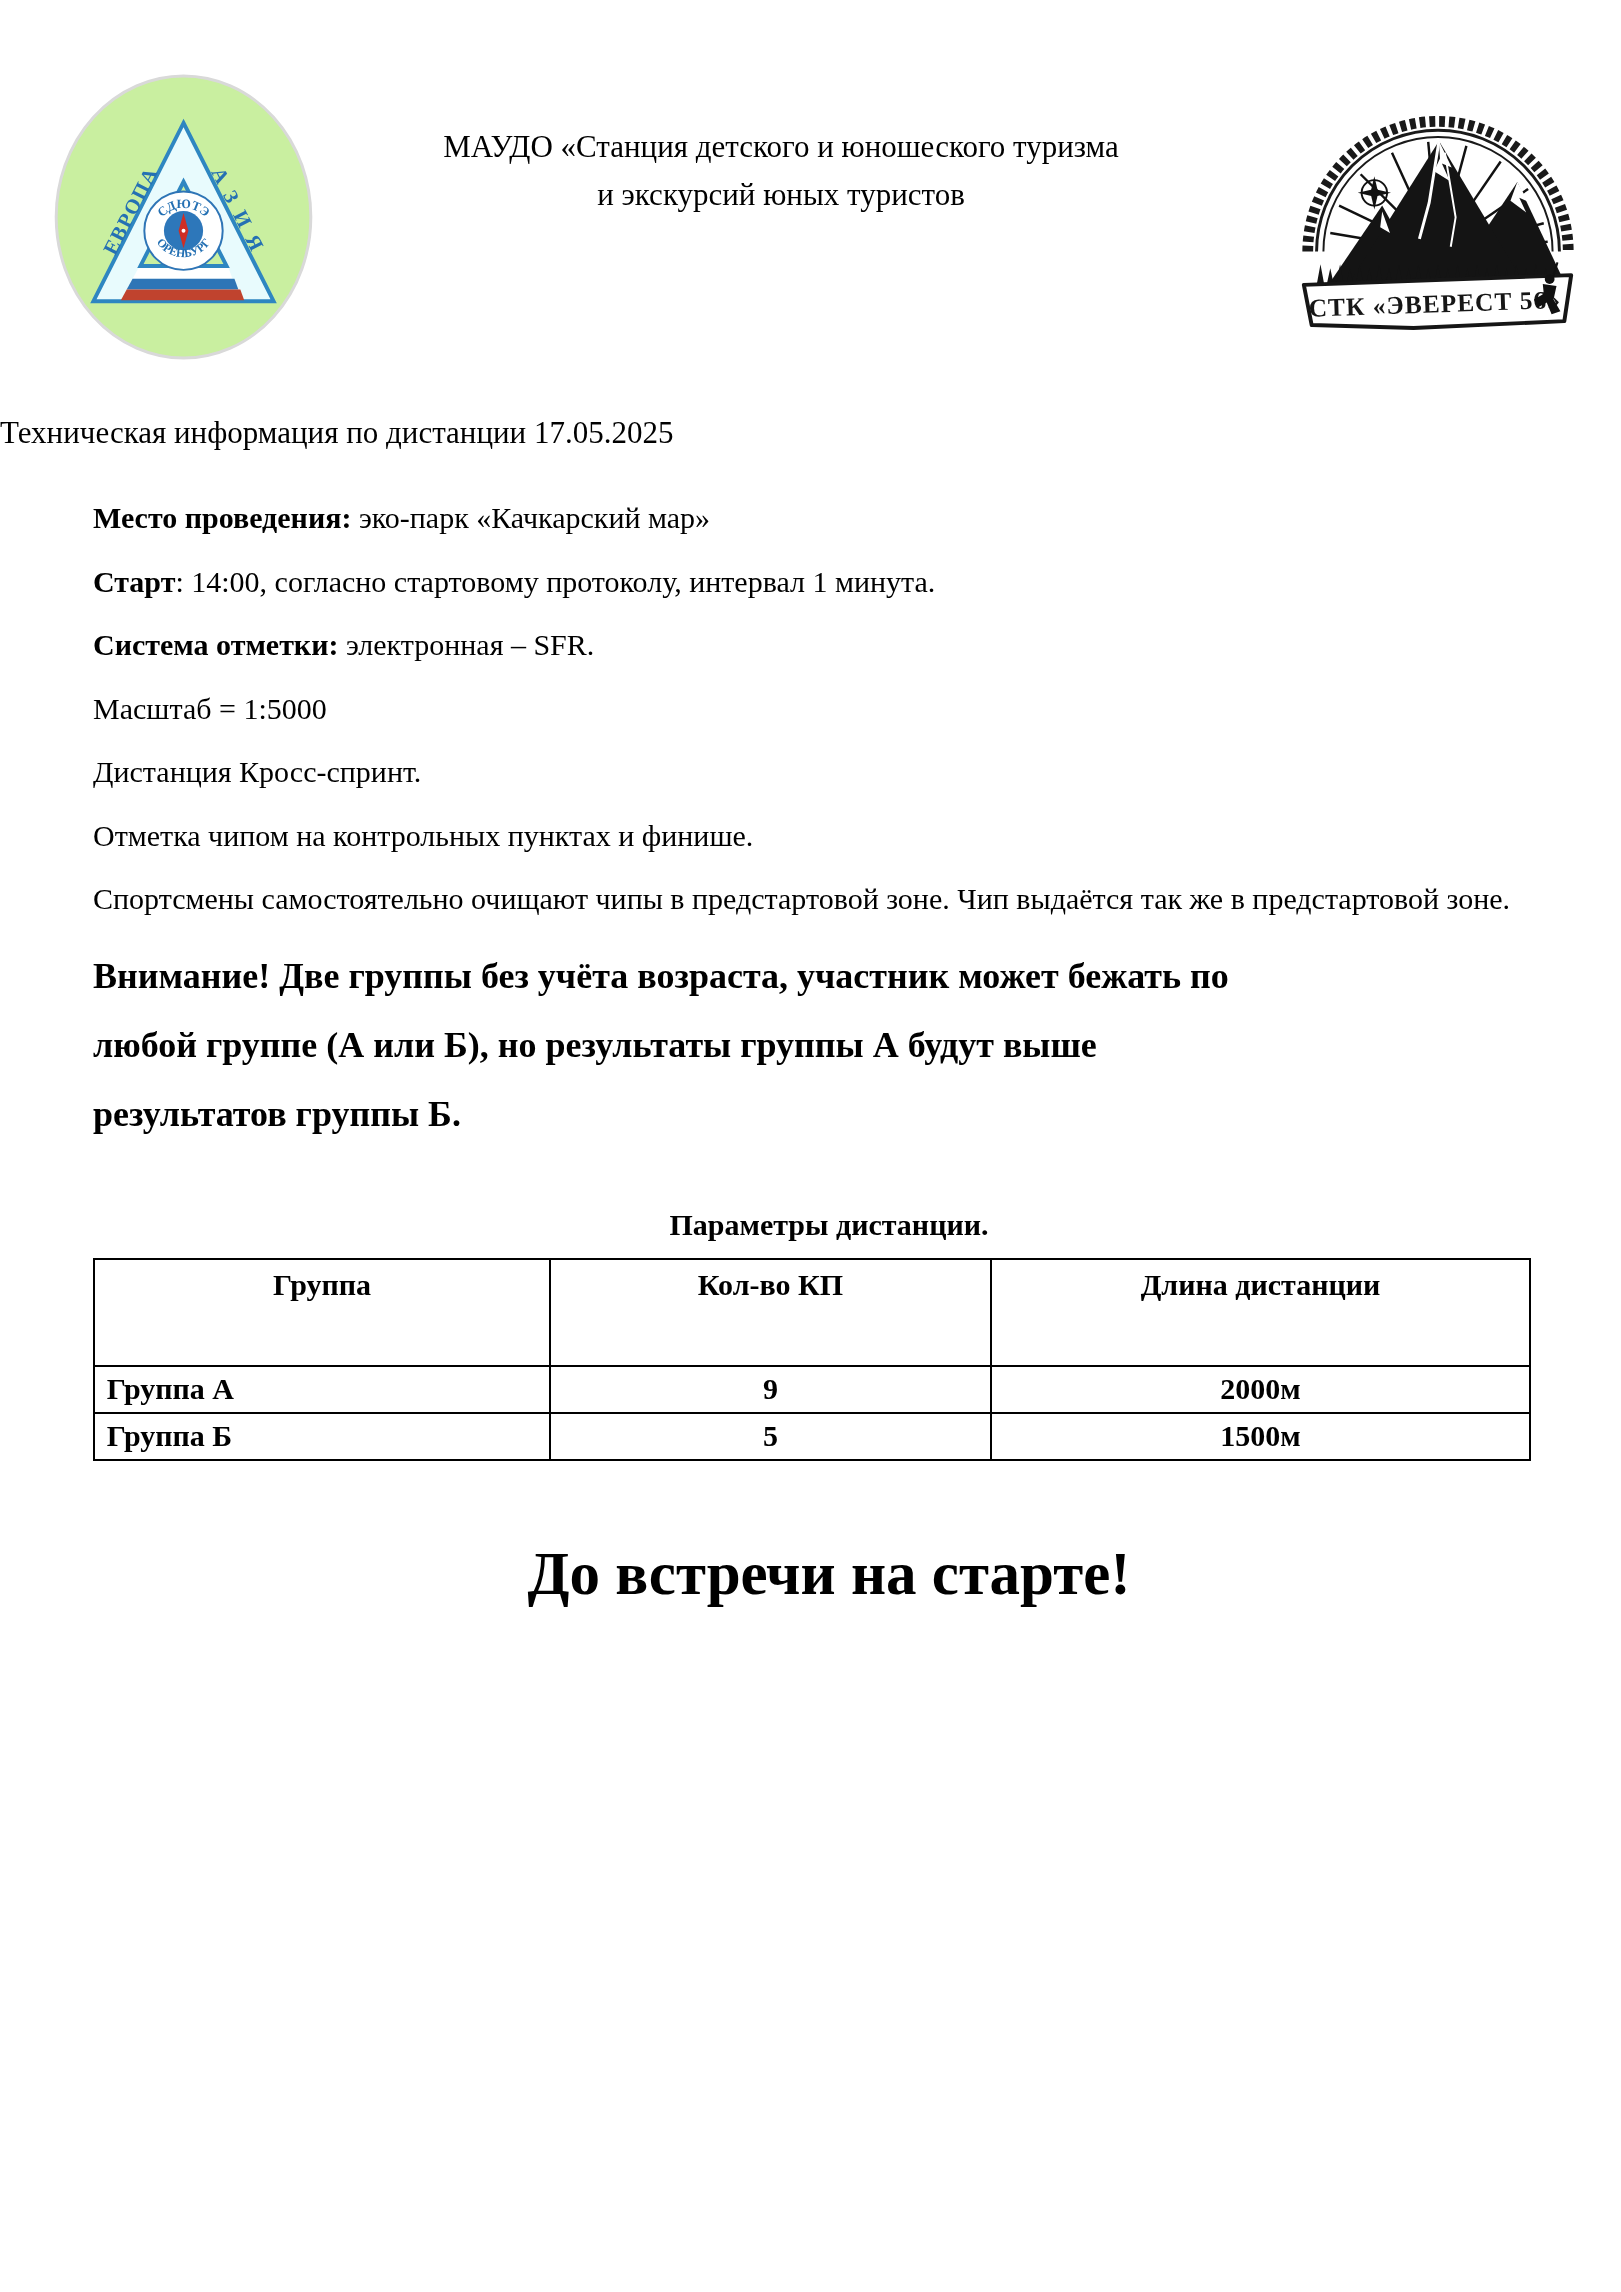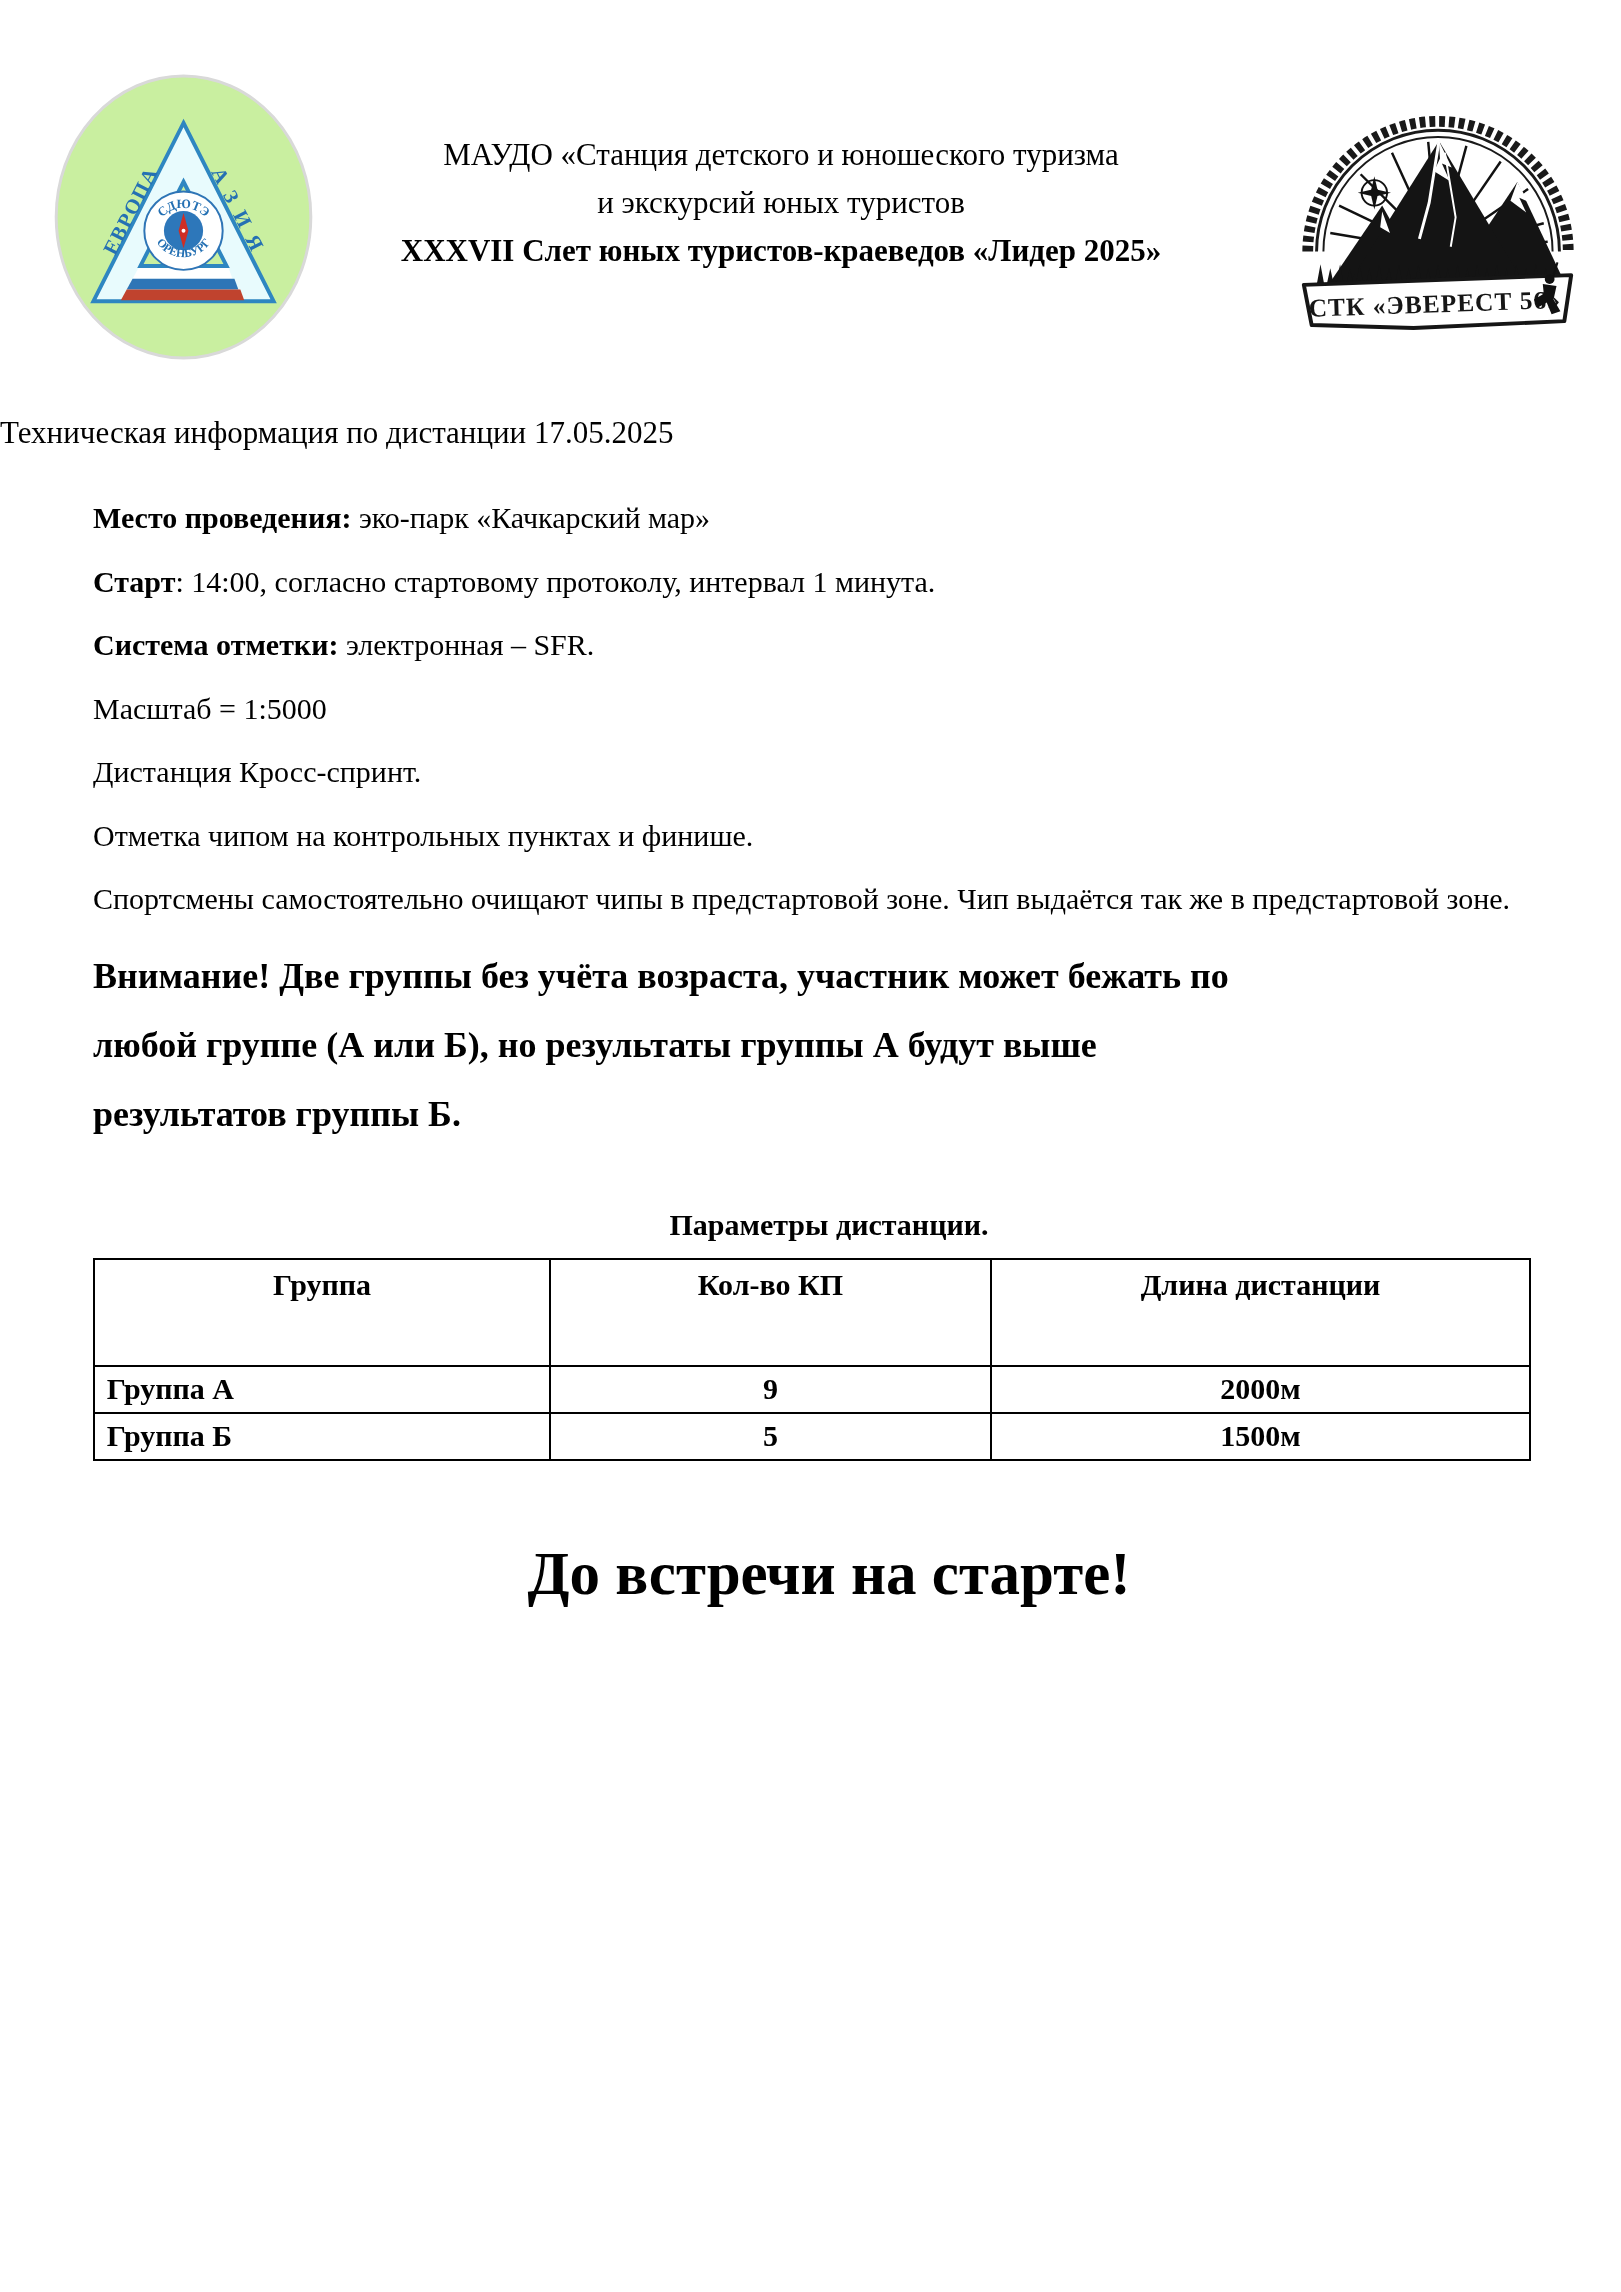--- a/index.html
+++ b/index.html
@@ -8,21 +8,21 @@
     width:1621px;height:2293px;
     background:#ffffff;
     color:#000;
     font-family:"Liberation Serif","DejaVu Serif",serif;
     overflow:hidden;
   }
   .header{position:relative;height:382px;}
   .logo-left{position:absolute;left:54px;top:74px;}
   .logo-right{position:absolute;left:1296px;top:90px;}
   .header-text{
-    position:absolute;left:250px;right:309px;top:131px;
+    position:absolute;left:250px;right:309px;top:123px;
     text-align:center;font-size:31px;line-height:48px;
   }
   .event-line{font-weight:bold;}
   .subtitle{margin:29px 0 43px;font-size:31px;line-height:43px;}
   .main{padding:0 56px 0 93px;}
   .para{margin:0 0 22.5px;font-size:30px;line-height:41px;}
   .para b{font-weight:bold;}
   .attention{margin:14.7px 0 0;font-weight:bold;font-size:36px;line-height:69px;}
   .table-title{margin:54px 0 12.7px;text-align:center;font-weight:bold;font-size:30px;line-height:43px;}
   table.params{
@@ -66,21 +66,20 @@
         <textPath href="#lg-at" startOffset="50%" text-anchor="middle">СДЮТЭ</textPath>
       </text>
       <text font-size="12" font-weight="bold" fill="#2470b3" font-family="Liberation Serif, DejaVu Serif, serif">
         <textPath href="#lg-ab" startOffset="50%" text-anchor="middle">ОРЕНБУРГ</textPath>
       </text>
     </svg>
 
     <div class="header-text">
       <div class="org-line">МАУДО «Станция детского и юношеского туризма</div>
       <div class="org-line">и экскурсий юных туристов</div>
-      <div class="event-line">XXXVII Слет юных туристов-краеведов «Лидер 2025»</div>
     </div>
 
     <svg class="logo-right" width="284" height="240" viewBox="0 0 290 245">
       <g stroke="#111" stroke-width="2.5">
         <line x1="201" y1="150" x2="253" y2="136"></line>
         <line x1="192" y1="132" x2="237" y2="101"></line>
         <line x1="178" y1="118" x2="209" y2="73"></line>
         <line x1="160" y1="109" x2="174" y2="57"></line>
         <line x1="140" y1="107" x2="135" y2="53"></line>
         <line x1="120" y1="112" x2="98" y2="64"></line>

